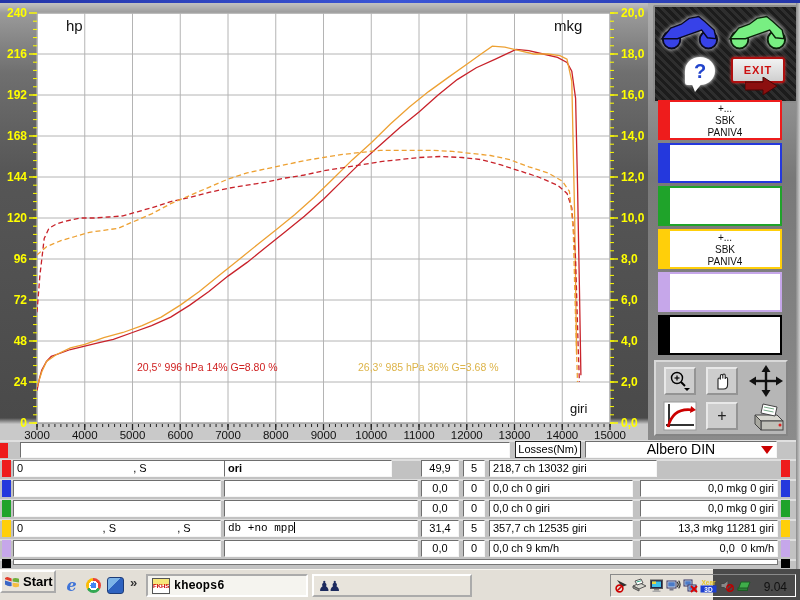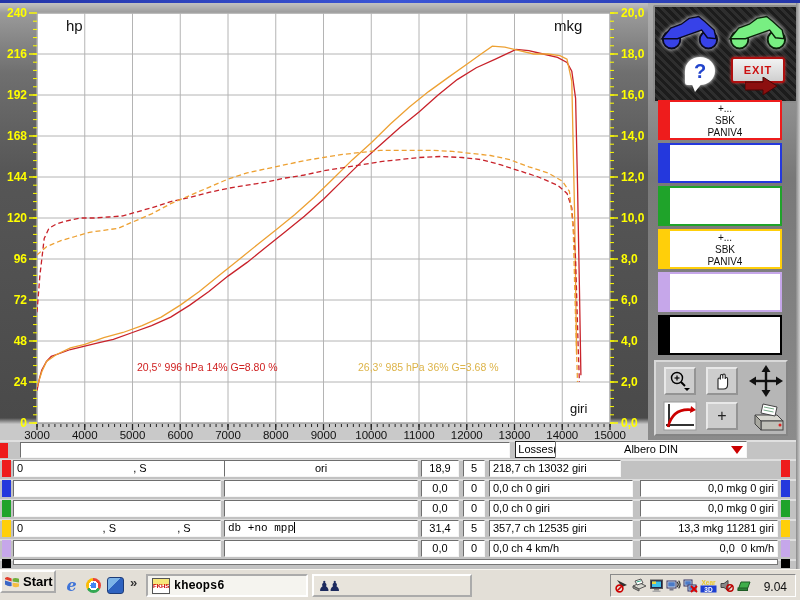--- a/index.html
+++ b/index.html
@@ -29,31 +29,31 @@
   .run-tab{position:absolute;left:-12px;top:-2px;width:10px;height:40px;}
   .run-label{position:absolute;left:0;top:1px;width:100%;text-align:center;font-size:10px;line-height:12px;color:#111;}
   #tools-panel{left:6px;top:357px;width:134px;height:76px;background:#b6b6b6;border:2px outset #d8d8d8;box-sizing:border-box;}
   .tool-btn{position:absolute;width:32px;height:28px;background:#cdcdcd;border:2px outset #e8e8e8;box-sizing:border-box;display:flex;align-items:center;justify-content:center;cursor:pointer;}
   .tool-flat{position:absolute;display:flex;align-items:center;justify-content:center;cursor:pointer;}
   #losses-band{left:0;top:440px;width:800px;height:19px;background:repeating-linear-gradient(180deg,#e0e0e0 0 2px,#c4c4c4 2px 19px);}
   .sunken{background:#fff;border:1px solid;border-color:#6e6e6e #f6f6f6 #f6f6f6 #6e6e6e;box-sizing:border-box;}
   #losses-field{left:20px;top:2px;width:490px;height:16px;}
   #losses-label{left:515px;top:1px;width:66px;height:17px;background:#fff;border:1px solid #222;box-sizing:border-box;
     font-size:11px;text-align:center;line-height:15px;}
-  #albero-combo{left:555px;top:1px;width:192px;height:17px;font-size:11px;text-align:center;line-height:15px;cursor:pointer;}
+  #albero-combo{left:585px;top:1px;width:192px;height:17px;font-size:14px;text-align:center;line-height:15px;cursor:pointer;}
   #combo-arrow{position:absolute;right:3px;top:4px;width:0;height:0;border-left:6px solid transparent;border-right:6px solid transparent;border-top:8px solid #cc0000;}
   #table-band{left:0;top:459px;width:800px;height:110px;background:repeating-linear-gradient(180deg,#dedede 0 2px,#c2c2c2 2px 20px);}
   .cell{position:absolute;height:17px;font-size:11px;line-height:15px;white-space:pre;overflow:hidden;
     background:#fff;border:1px solid;border-color:#6e6e6e #f6f6f6 #f6f6f6 #6e6e6e;box-sizing:border-box;padding:0 3px;}
   .rtab{position:absolute;width:9px;height:17px;}
   .caret{display:inline-block;width:1px;height:11px;background:#000;vertical-align:-2px;}
   #black-row-sliver{left:13px;top:559px;width:765px;height:6px;background:#fff;border:1px solid #777;box-sizing:border-box;}
   #black-tab-l{left:2px;top:559px;width:9px;height:9px;background:#000;}
   #black-tab-r{left:781px;top:559px;width:9px;height:9px;background:#000;}
-  #taskbar{left:0;top:569px;width:800px;height:31px;background:#e3dfd7;border-top:1px solid #f8f6f0;box-sizing:border-box;}
+  #taskbar{left:0;top:569px;width:713px;height:31px;background:#e3dfd7;border-top:1px solid #f8f6f0;box-sizing:border-box;}
   #start-btn{left:2px;top:4px;width:56px;height:23px;background:#e8e4dc;border:2px outset #fff;box-sizing:border-box;
     display:flex;align-items:center;gap:2px;padding-left:2px;cursor:pointer;}
   #start-btn b{font-size:13px;}
   .ql{position:absolute;top:7px;width:17px;height:17px;cursor:pointer;display:flex;align-items:center;justify-content:center;}
   #chevron{left:130px;top:5px;font-weight:bold;font-size:13px;color:#333;cursor:pointer;}
   .task-btn{position:absolute;top:4px;height:23px;box-sizing:border-box;display:flex;align-items:center;gap:4px;padding-left:4px;cursor:pointer;}
   #task1{left:146px;width:162px;background:#f5f4ef;border:2px inset #fff;}
   #task1 b{font-size:12px;font-family:Liberation Mono, monospace;}
   #task2{left:312px;width:160px;background:#e8e4dc;border:2px outset #fff;}
   #task2 span{font-size:14px;color:#1c2a5e;letter-spacing:-2px;}
@@ -500,24 +500,24 @@
   <div id="albero-combo" class="abs sunken">
     <span>Albero DIN</span>
     <span id="combo-arrow"></span>
   </div>
 </div>
 
 <div id="table-band" class="abs">
     <div class="rtab" style="left: 2px; top: 1px; background: rgb(238, 28, 28);"></div>
     <div class="rtab" style="left: 781px; top: 1px; background: rgb(238, 28, 28);"></div>
     <div class="cell" style="left: 13px; top: 1px; width: 252px; text-align: left;">0                                    , S</div>
-    <div class="cell" style="left: 224px; top: 1px; width: 194px; text-align: center;">ori</div>
-    <div class="cell" style="left: 421px; top: 1px; width: 38px; text-align: center;">18,9</div>
+    <div class="cell" style="left: 224px; top: 1px; width: 168px; text-align: left; font-weight: bold;">ori</div>
+    <div class="cell" style="left: 421px; top: 1px; width: 38px; text-align: center;">49,9</div>
     <div class="cell" style="left: 463px; top: 1px; width: 22px; text-align: center;">5</div>
-    <div class="cell" style="left: 489px; top: 1px; width: 132px; text-align: left;">218,7 ch 13032 giri</div>
+    <div class="cell" style="left: 489px; top: 1px; width: 168px; text-align: left;">218,7 ch 13032 giri</div>
     <div class="rtab" style="left: 2px; top: 21px; background: rgb(36, 56, 221);"></div>
     <div class="rtab" style="left: 781px; top: 21px; background: rgb(36, 56, 221);"></div>
     <div class="cell" style="left: 13px; top: 21px; width: 208px; text-align: left;"></div>
     <div class="cell" style="left: 224px; top: 21px; width: 194px; text-align: left;"></div>
     <div class="cell" style="left: 421px; top: 21px; width: 38px; text-align: center;">0,0</div>
     <div class="cell" style="left: 463px; top: 21px; width: 22px; text-align: center;">0</div>
     <div class="cell" style="left: 489px; top: 21px; width: 144px; text-align: left;">0,0 ch 0 giri</div>
     <div class="cell" style="left: 640px; top: 21px; width: 138px; text-align: right;">0,0 mkg 0 giri</div>
     <div class="rtab" style="left: 2px; top: 41px; background: rgb(31, 163, 42);"></div>
     <div class="rtab" style="left: 781px; top: 41px; background: rgb(31, 163, 42);"></div>
@@ -534,21 +534,21 @@
     <div class="cell" style="left: 421px; top: 61px; width: 38px; text-align: center;">31,4</div>
     <div class="cell" style="left: 463px; top: 61px; width: 22px; text-align: center;">5</div>
     <div class="cell" style="left: 489px; top: 61px; width: 144px; text-align: left;">357,7 ch 12535 giri</div>
     <div class="cell" style="left: 640px; top: 61px; width: 138px; text-align: right;">13,3 mkg 11281 giri</div>
     <div class="rtab" style="left: 2px; top: 81px; background: rgb(198, 167, 234);"></div>
     <div class="rtab" style="left: 781px; top: 81px; background: rgb(198, 167, 234);"></div>
     <div class="cell" style="left: 13px; top: 81px; width: 208px; text-align: left;"></div>
     <div class="cell" style="left: 224px; top: 81px; width: 194px; text-align: left;"></div>
     <div class="cell" style="left: 421px; top: 81px; width: 38px; text-align: center;">0,0</div>
     <div class="cell" style="left: 463px; top: 81px; width: 22px; text-align: center;">0</div>
-    <div class="cell" style="left: 489px; top: 81px; width: 144px; text-align: left;">0,0 ch 4 km/h</div>
+    <div class="cell" style="left: 489px; top: 81px; width: 144px; text-align: left;">0,0 ch 9 km/h</div>
     <div class="cell" style="left: 640px; top: 81px; width: 138px; text-align: right;">0,0  0 km/h</div>
   </div>
 <div id="black-row-sliver" class="abs"></div>
 <div id="black-tab-l" class="abs"></div>
 <div id="black-tab-r" class="abs"></div>
 
 <div id="taskbar" class="abs">
   <div id="start-btn">
     <svg width="17" height="16" viewBox="0 0 17 16">
       <path d="M1 4 Q3 2.6 5 3.4 L7.6 4.4 L7.6 7.4 L1 5.2 Z" fill="#e23c2c"></path>

